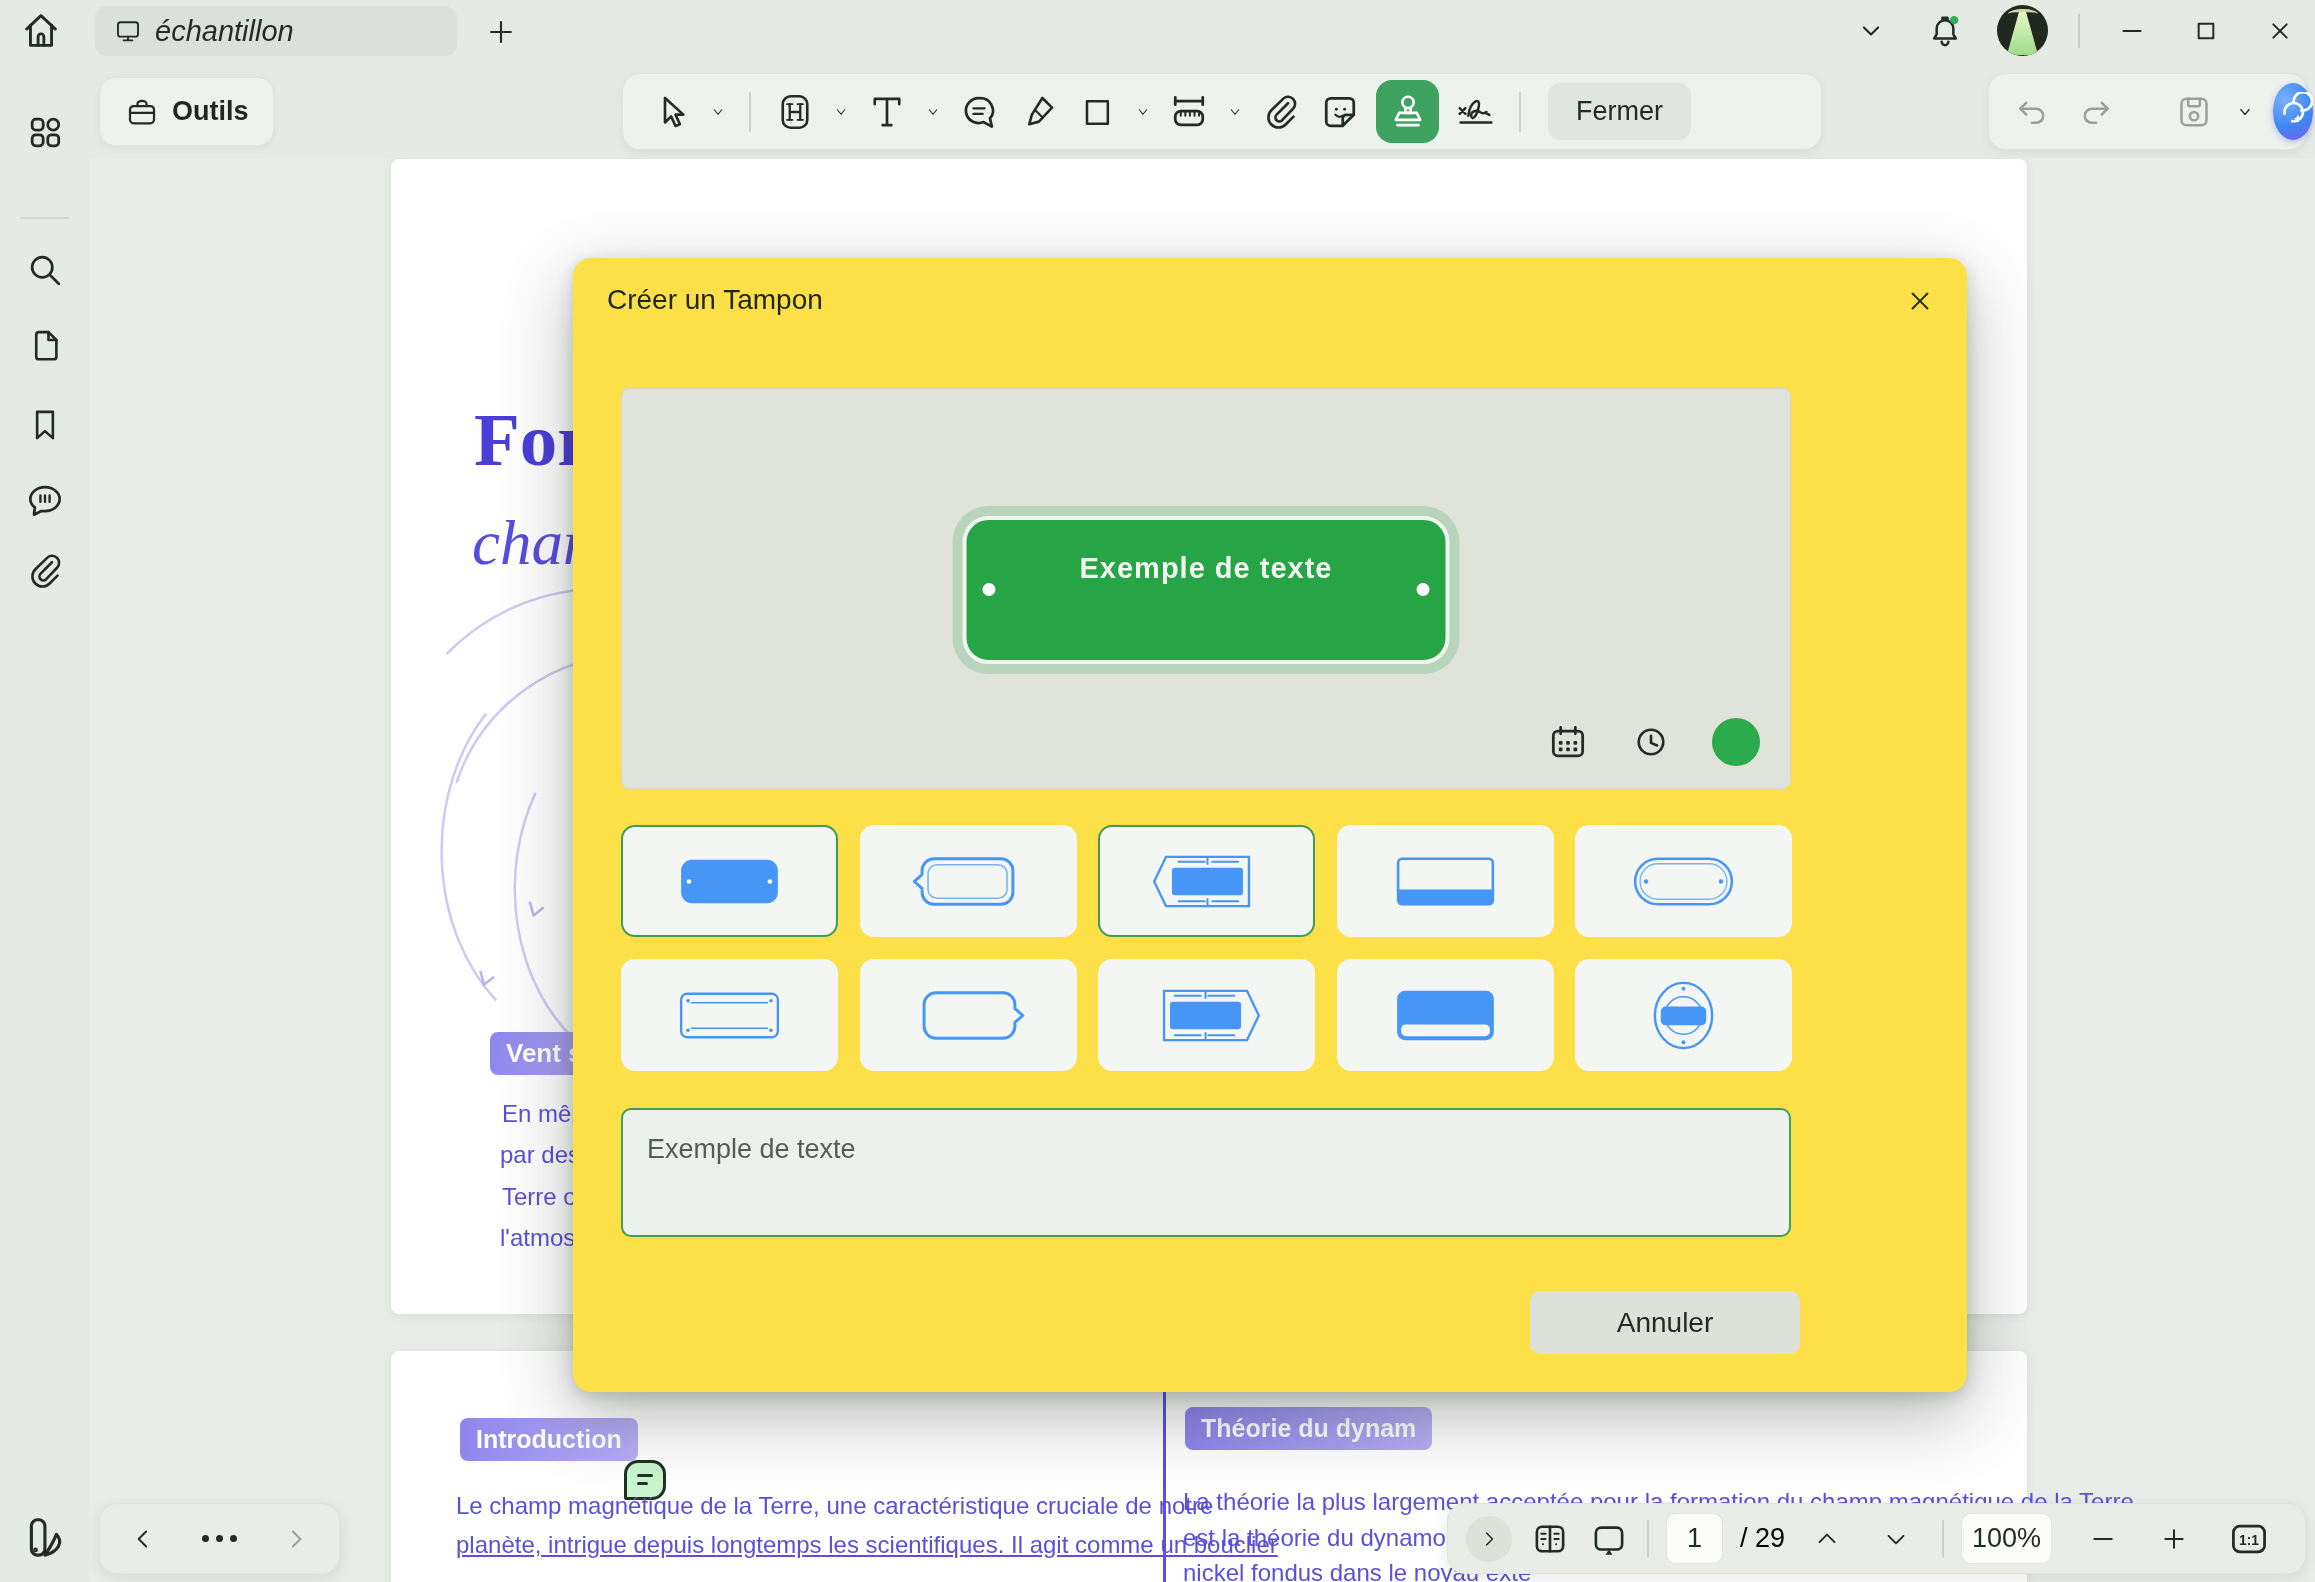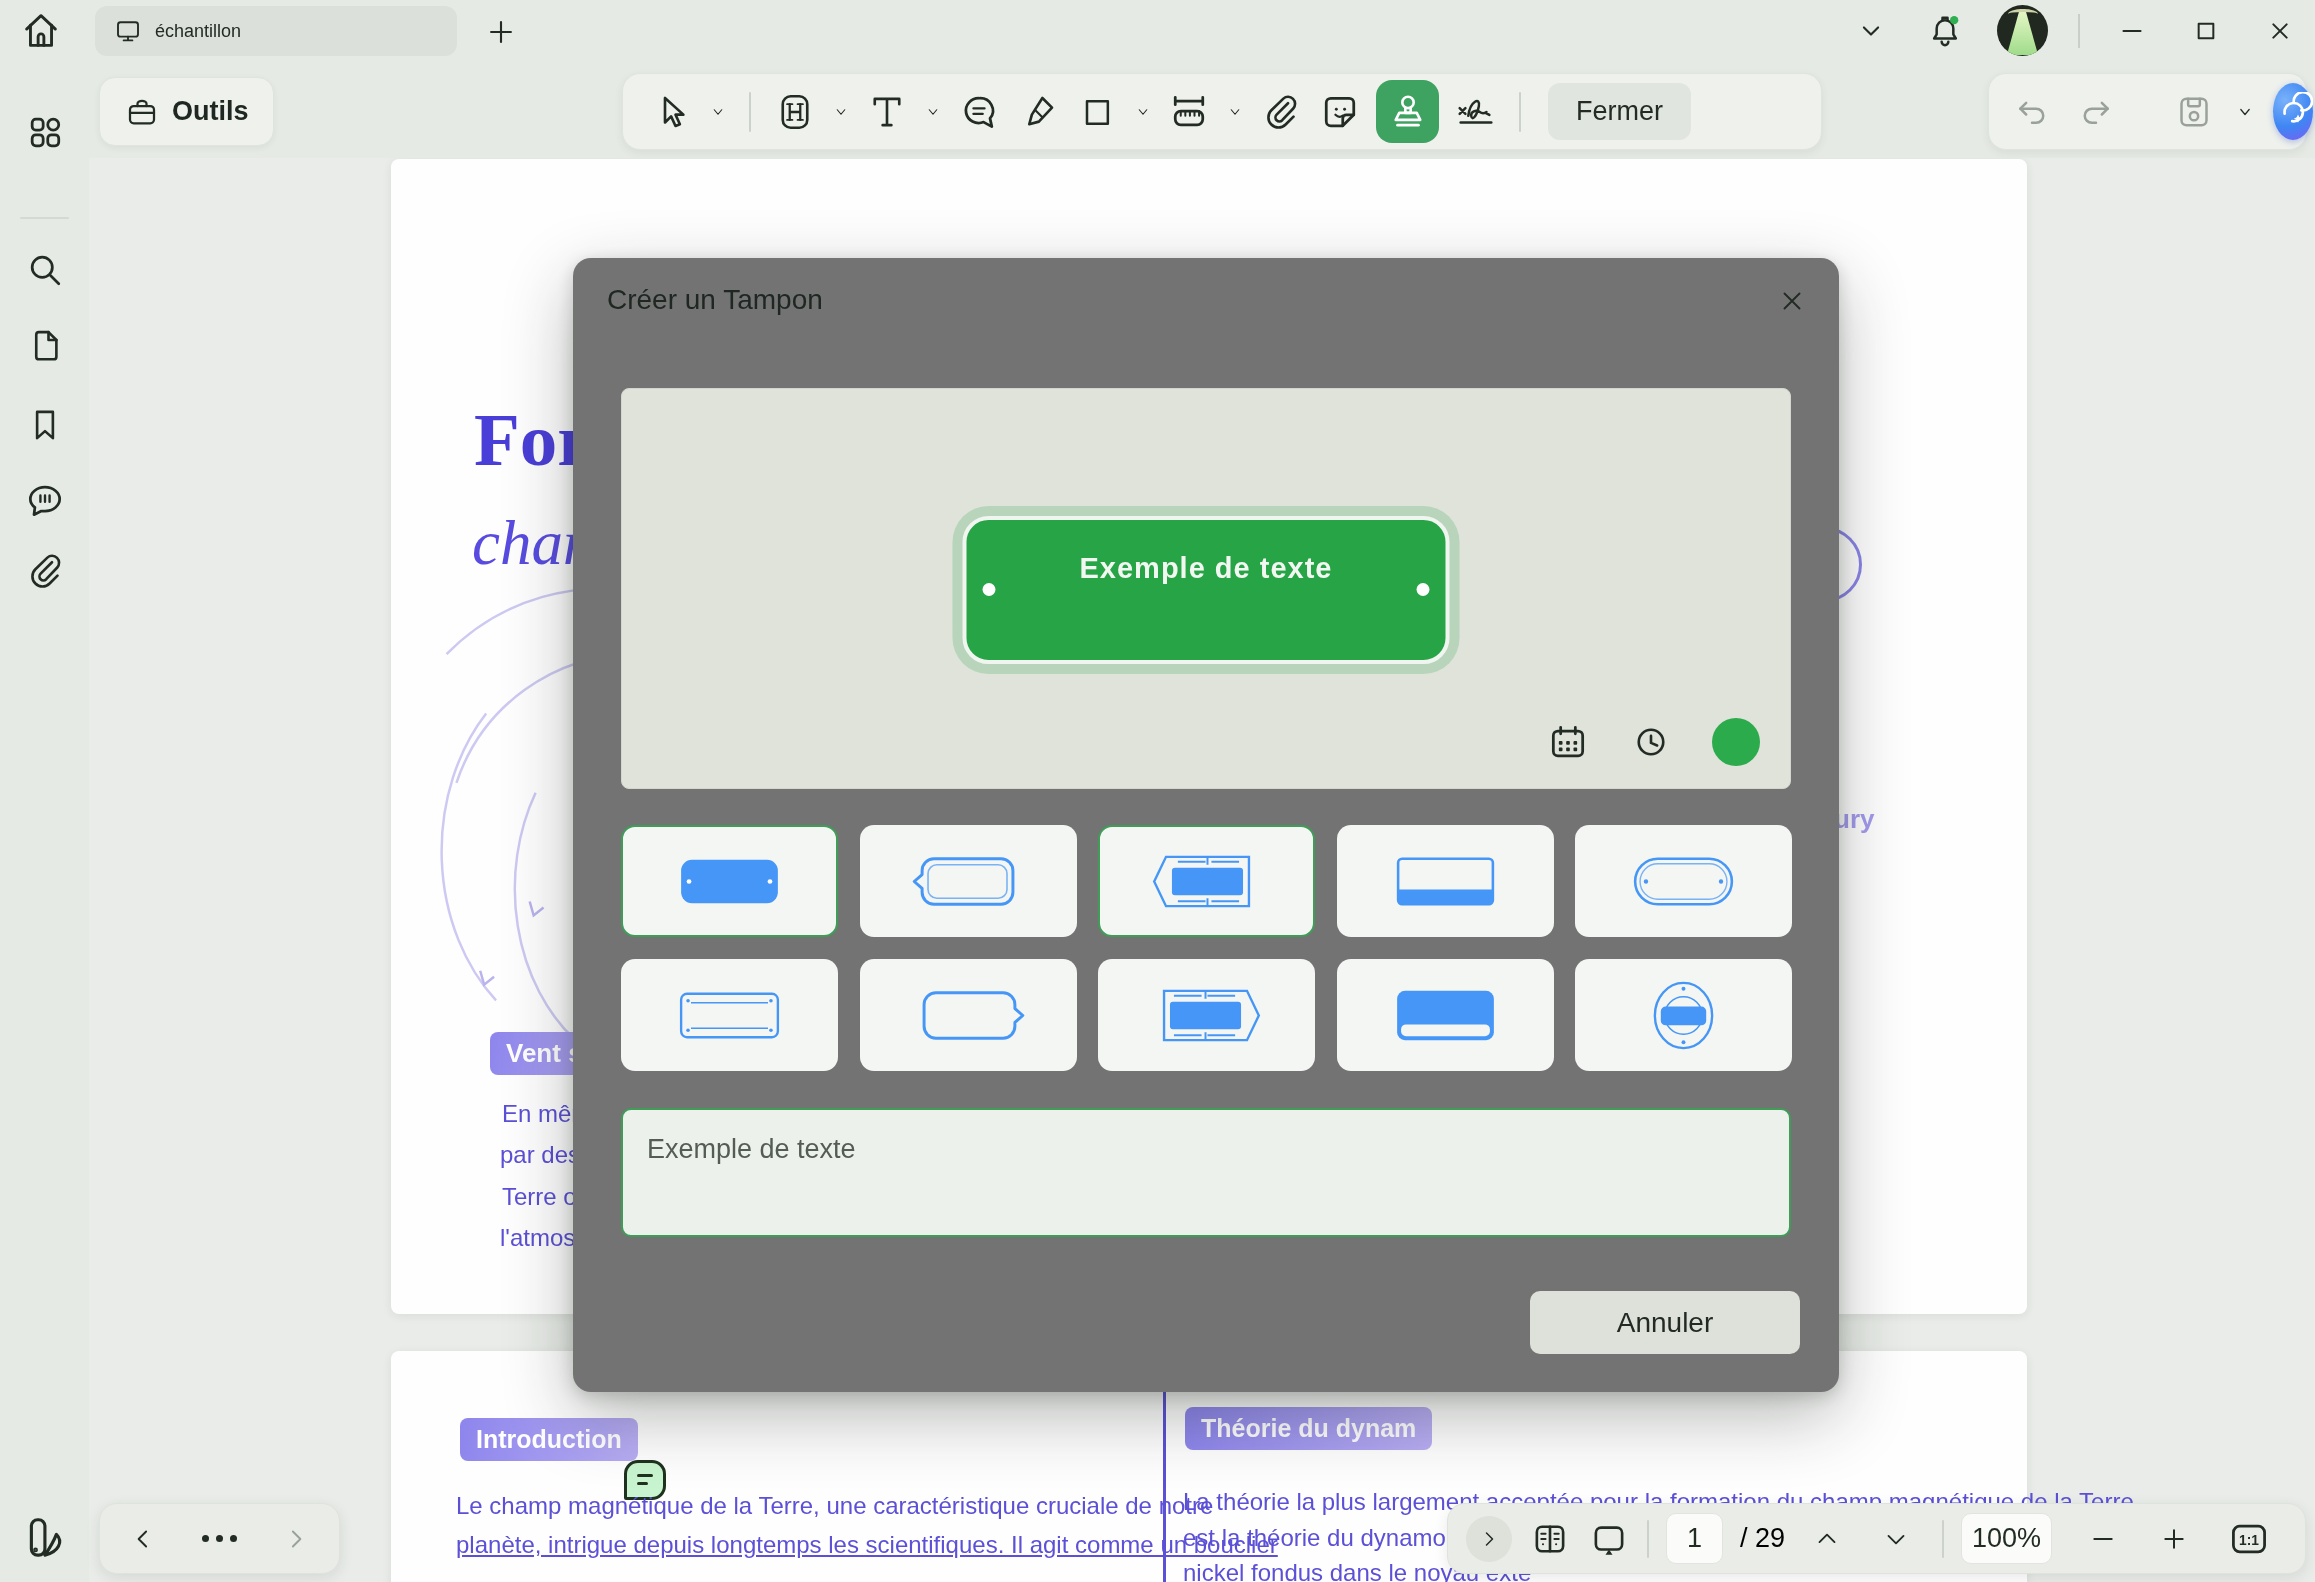--- a/index.html
+++ b/index.html
@@ -7,21 +7,21 @@
   body { font-family:"Liberation Sans", sans-serif; background:#e6eae5; color:#222b24; }
   svg { display:block; }
   .ico { stroke:#222b24; stroke-width:3; fill:none; stroke-linecap:round; stroke-linejoin:round; }
   .ico-gray { stroke:#9aa19a; }
   #app { position:relative; width:2316px; height:1582px; background:#e6eae5; }
 
   
   .topbar { position:absolute; left:0; top:0; width:2316px; height:61px; display:flex; align-items:center; }
   .home-btn { position:absolute; left:18px; top:8px; width:46px; height:46px; display:flex; align-items:center; justify-content:center; }
   .tab { position:absolute; left:95px; top:6px; width:362px; height:50px; background:#dce0da; border-radius:12px; display:flex; align-items:center; padding:0 18px; gap:12px; }
-  .tab-title { font-size:18px; color:#222b24; }
+  .tab-title { font-size:29px; color:#222b24;font-style:italic; }
   .newtab-btn { position:absolute; left:481px; top:12px; width:40px; height:40px; display:flex; align-items:center; justify-content:center; }
   .top-right { position:absolute; right:14px; top:0; height:61px; display:flex; align-items:center; gap:30px; }
   .avatar { width:51px; height:51px; border-radius:50%; background:#20281f; position:relative; overflow:hidden; }
   .avatar .beam { position:absolute; left:50%; top:8%; width:34px; height:46px; transform:translateX(-50%); background:linear-gradient(180deg,#e9f7c9,#9fdc8a); clip-path:polygon(42% 0,58% 0,96% 100%,4% 100%); }
   .avatar .arc { position:absolute; left:50%; top:4px; width:30px; height:10px; transform:translateX(-50%); border-top:3px solid #cfd3a9; border-radius:50%; }
   .vdiv-top { width:2px; height:34px; background:#c9cec8; }
   .winbtn { width:44px; height:44px; display:flex; align-items:center; justify-content:center; }
 
   
   .sidebar { position:absolute; left:0; top:61px; width:89px; bottom:0; }
@@ -50,21 +50,21 @@
   .doc-line { position:absolute; font-size:24px; color:#5b50d6; white-space:nowrap; }
   .plabel { position:absolute; background:linear-gradient(100deg,#8d85ec,#b9aef4); color:#fff; font-weight:bold; font-size:26px; display:flex; align-items:center; padding:0 16px; height:43px; border-radius:8px; white-space:nowrap; }
   .frag { position:absolute; color:#a39bee; font-size:26px; font-weight:bold; }
   .circle-frag { position:absolute; width:75px; height:75px; border:3px solid #8b84e8; border-radius:50%; }
   .arcs { position:absolute; left:6px; top:327px; }
   .page2-div { position:absolute; left:772px; top:36px; width:3px; height:436px; background:#5b50d6; }
   .bubble-note { position:absolute; width:42px; height:40px; background:#c8f4cf; border:3px solid #20321f; border-radius:14px 14px 14px 2px; }
   .bubble-note i { position:absolute; left:10px; height:3px; background:#20321f; border-radius:2px; display:block; }
 
   
-  .dialog { position:absolute; left:573px; top:258px; width:1266px; height:1134px; background:#737373; border-radius:18px; box-shadow:0 24px 69px rgba(20,30,20,.30), 0 4px 16px rgba(20,30,20,.18); z-index:50; }
+  .dialog { position:absolute; left:573px; top:258px; width:1394px; height:1134px; background:#fde047; border-radius:18px; box-shadow:0 24px 69px rgba(20,30,20,.30), 0 4px 16px rgba(20,30,20,.18); z-index:50; }
   .dlg-head { position:absolute; left:0; top:0; right:0; height:83px; display:flex; align-items:center; padding:0 34px; }
   .dlg-title { font-size:28px; color:#1e2722; }
   .dlg-close { position:absolute; right:28px; top:24px; width:38px; height:38px; display:flex; align-items:center; justify-content:center; }
   .preview { position:absolute; left:48px; top:130px; width:1170px; height:401px; background:#dfe3da; border:1px solid #d2d6ce; border-radius:8px; }
   .stamp { position:absolute; left:50%; top:127px; transform:translateX(-50%); width:487px; height:148px; background:#27a446; border:4px solid #f1f5f0; border-radius:26px; box-shadow:0 0 0 10px rgba(151,203,162,.55); }
   .stamp-text { position:absolute; left:0; right:0; top:32px; text-align:center; color:#f2f7f1; font-weight:bold; font-size:29px; letter-spacing:1px; }
   .handle { position:absolute; top:50%; width:13px; height:13px; margin-top:-7px; background:#fff; border-radius:50%; }
   .handle.l { left:16px; } .handle.r { right:16px; }
   .preview-tools { position:absolute; right:30px; bottom:22px; display:flex; align-items:center; gap:40px; }
   .color-dot { width:48px; height:48px; border-radius:50%; background:#2cab4c; }

